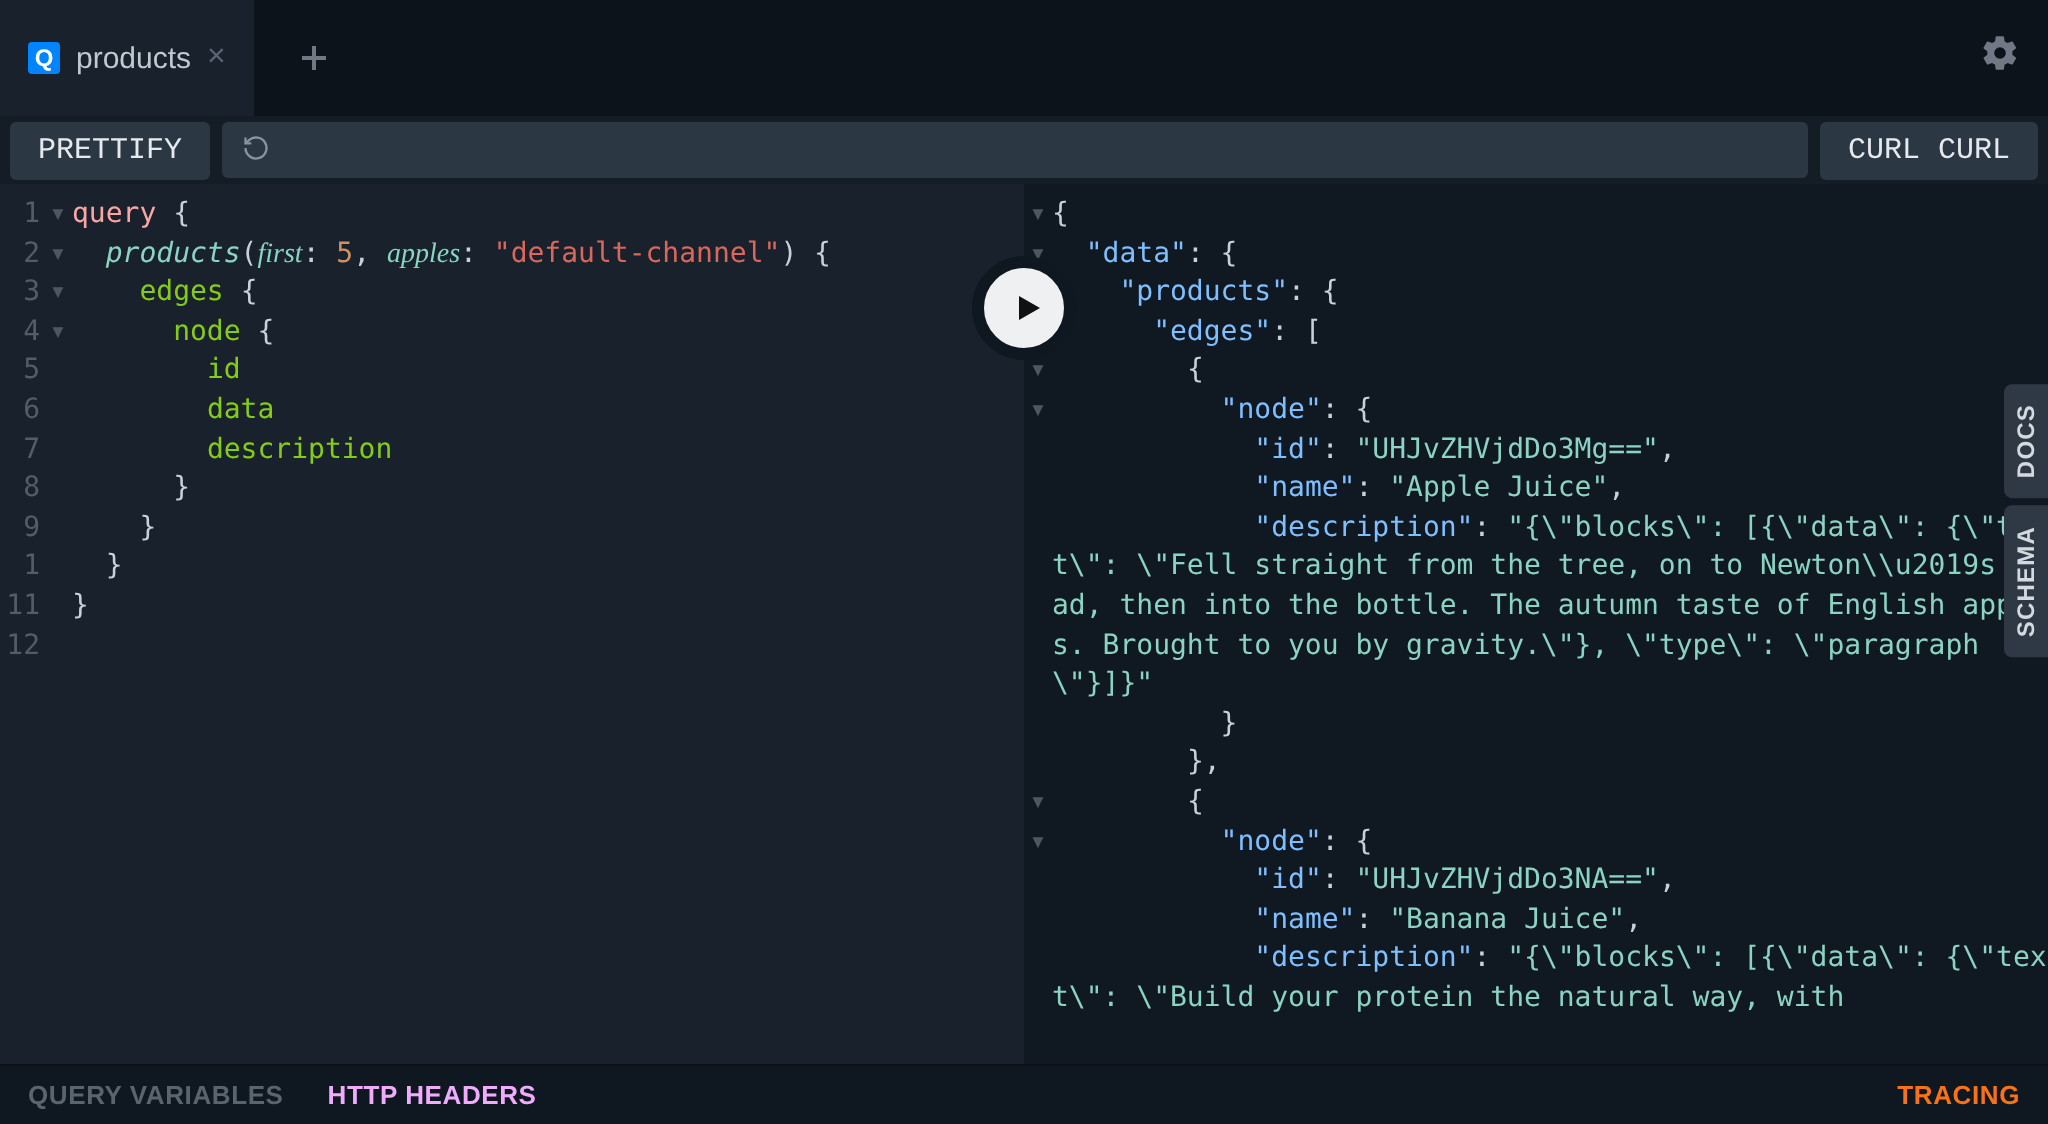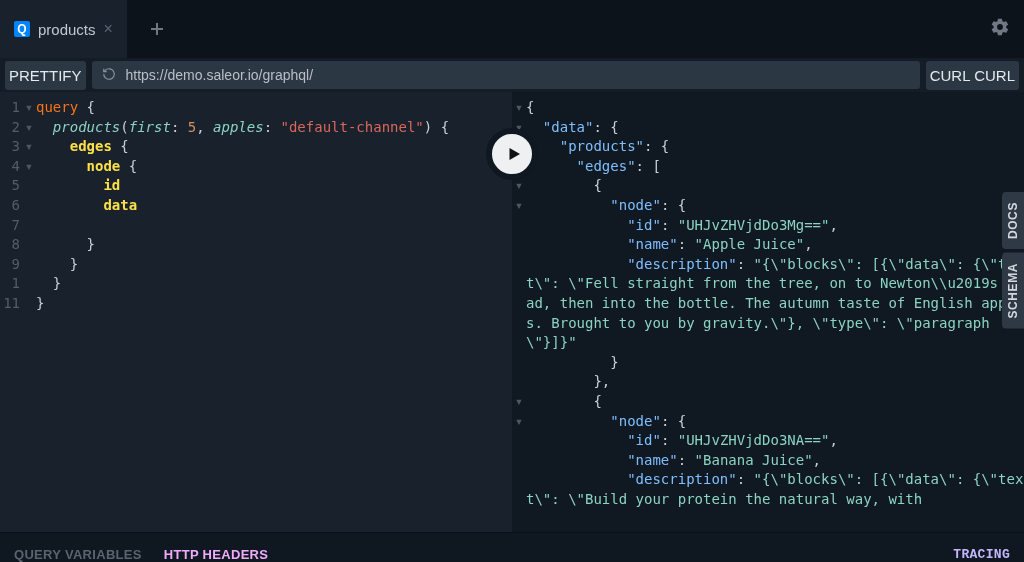--- a/index.html
+++ b/index.html
@@ -8,54 +8,54 @@
 
   .tabs { height: 58px; background: #0c131b; display: flex; align-items: center; position: relative; }
   .tab { display: flex; align-items: center; gap: 8px; padding: 0 14px; height: 100%; background: #19212c; border-right: 1px solid #0c131b; }
   .tab .q-badge { background: #0085ff; color: #fff; font-weight: 700; font-size: 12px; width: 16px; height: 16px; border-radius: 2px; display: flex; align-items: center; justify-content: center; }
   .tab .label { color: #c0c8d0; font-size: 15px; }
   .tab .close { color: #5a6470; }
   .addtab { width: 60px; height: 100%; display: flex; align-items: center; justify-content: center; color: #6f7884; border-right: 1px solid #0c131b; }
   .gear { position: absolute; right: 14px; color: #6f7884; top: 50%; transform: translateY(-50%); }
 
   .toolbar { height: 34px; background: #141c26; display: flex; align-items: center; padding: 0 5px; gap: 6px; }
-  .btn { background: #2c3744; color: #e4e9ee; font-size: 15px; padding: 6px 4px; border-radius: 3px; cursor: pointer; }
+  .btn { background: #2c3744; color: #e4e9ee; font-size: 15px; padding: 6px 14px; border-radius: 3px; cursor: pointer; font-family: Liberation Mono, monospace; }
   .url { flex: 1; background: #2c3744; border-radius: 3px; height: 28px; display: flex; align-items: center; padding: 0 10px; gap: 10px; color: #b8bfc7; font-size: 14px; }
   .url .reload { color: #8a939e; }
 
   .split { position: relative; height: 440px; display: flex; }
   .editor { width: 50%; background: #19212c; font-family: Menlo, Consolas, monospace; font-size: 14px; line-height: 1.4; padding: 6px 0 0 0; overflow: hidden; }
   .editor .line { display: flex; }
   .editor .gutter { width: 22px; text-align: right; color: #555c66; padding-right: 2px; flex-shrink: 0; }
   .editor .fold   { width: 14px; text-align: center; color: #4e5661; flex-shrink: 0; }
   .editor .code   { white-space: pre; color: #c8d0d9; }
-  .kw   { color: #f97316; }
+  .kw   { color: #fca5a5; }
   .def  { color: #8bd3c2; font-style: italic; }
-  .attr { color: #fde047; font-weight: bold; }
-  .arg  { color: #8bd3c2; font-style: italic; }
+  .attr { color: #84cc16; }
+  .arg  { color: #8bd3c2; font-style: italic; font-family: Liberation Serif, serif; }
   .num  { color: #d1905e; }
   .str  { color: #d9675b; }
   .pun  { color: #c8d0d9; }
 
   .results { width: 50%; background: #101822; font-family: Menlo, Consolas, monospace; font-size: 14px; line-height: 1.4; padding: 6px 0 0 0; overflow: hidden; }
   .results .line { display: flex; }
   .results .fold { width: 14px; text-align: center; color: #4e5661; flex-shrink: 0; }
   .results .code { white-space: pre-wrap; word-break: break-all; color: #c8d0d9; }
   .rkey { color: #7fbfff; }
   .rstr { color: #8bd3c2; }
   .rpun { color: #c8d0d9; }
 
   .play { position: absolute; left: 50%; top: 36px; transform: translateX(-50%); width: 52px; height: 52px; border-radius: 50%; background: #eef0f2; border: 6px solid #0f1720; display: flex; align-items: center; justify-content: center; z-index: 5; cursor: pointer; }
   .play svg { margin-left: 3px; }
 
-  .footer { height: 30px; background: #0f1720; display: flex; align-items: flex-end; padding: 0 14px; font-size: 13px; font-weight: 600; letter-spacing: 0.3px; border-top: 1px solid #0a1018; }
+  .footer { height: 30px; background: #0f1720; display: flex; align-items: center; padding: 0 14px; font-size: 13px; font-weight: 600; letter-spacing: 0.3px; border-top: 1px solid #0a1018; }
   .footer .label { color: #5a646f; margin-right: 22px; cursor: pointer; }
   .footer .label.active { color: #f0abfc; }
   .footer .spacer { flex: 1; }
-  .footer .tracing { color: #c4b5fd; font-family: Liberation Mono, monospace; }
+  .footer .tracing { color: #f97316; }
 
   .side-tabs { position: absolute; right: 0; top: 192px; display: flex; flex-direction: column; gap: 4px; z-index: 6; }
   .side-tab { background: #2f3945; color: #d3d9df; font-size: 12px; font-weight: 600; letter-spacing: 0.6px; padding: 10px 4px; writing-mode: vertical-rl; transform: rotate(180deg); border-radius: 0 4px 4px 0; cursor: pointer; }
 </style>
 </head>
 <body>
 
 <div class="tabs">
   <div class="tab">
     <span class="q-badge">Q</span>
@@ -76,21 +76,20 @@
 
 <div class="toolbar">
   <div class="btn">PRETTIFY</div>
   <div class="url">
     <span class="reload">
       <svg width="14" height="14" viewBox="0 0 24 24" fill="none" stroke="currentColor" stroke-width="2">
           <path d="M3 12a9 9 0 1 0 3-6.7L3 8"></path>
           <path d="M3 3v5h5"></path>
         </svg>
     </span>
-    <span>https://demo.saleor.io/graphql/</span>
   </div>
   <div class="btn">CURL CURL</div>
 </div>
 
 <div class="split">
 
   <div class="editor">
     <div class="line">
         <span class="gutter">1</span>
         <span class="fold">▾</span>
@@ -117,40 +116,46 @@
         <span class="code">        <span class="attr">id</span></span>
       </div>
     <div class="line">
         <span class="gutter">6</span>
         <span class="fold"></span>
         <span class="code">        <span class="attr">data</span></span>
       </div>
     <div class="line">
         <span class="gutter">7</span>
         <span class="fold"></span>
+        <span class="code">        <span class="attr">description</span></span>
       </div>
     <div class="line">
         <span class="gutter">8</span>
         <span class="fold"></span>
         <span class="code">      <span class="pun">}</span></span>
       </div>
     <div class="line">
         <span class="gutter">9</span>
         <span class="fold"></span>
         <span class="code">    <span class="pun">}</span></span>
       </div>
     <div class="line">
         <span class="gutter">1</span>
         <span class="fold"></span>
         <span class="code">  <span class="pun">}</span></span>
       </div>
     <div class="line">
         <span class="gutter">11</span>
         <span class="fold"></span>
         <span class="code"><span class="pun">}</span></span>
+      </div>
+    <div class="line">
+        <span class="gutter">12</span>
+        <span class="fold"></span>
+        <span class="code"></span>
       </div>
   </div>
 
   <div class="results">
     <div class="line">
         <span class="fold">▾</span>
         <span class="code"><span class="rpun">{</span></span>
       </div>
     <div class="line">
         <span class="fold">▾</span>

